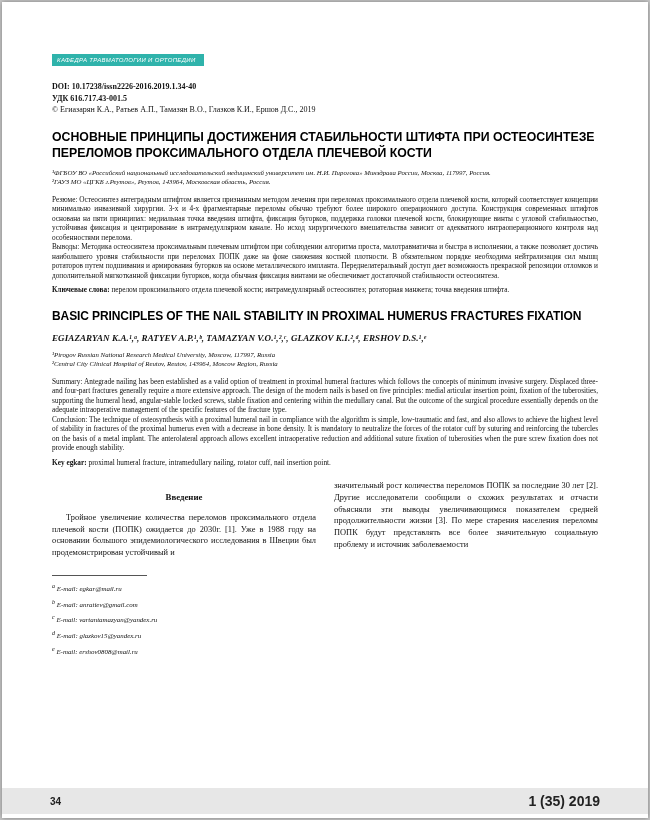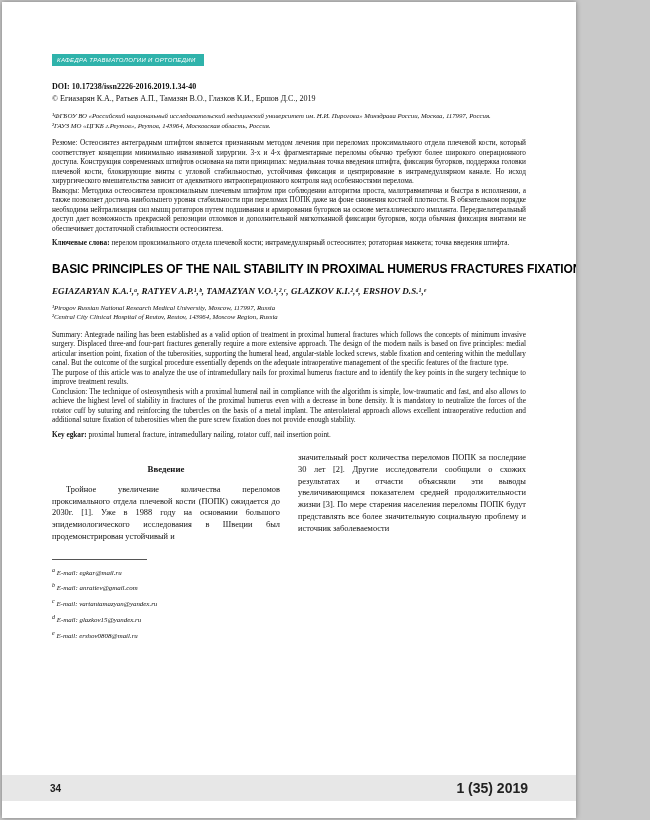--- a/index.html
+++ b/index.html
@@ -1,17 +1,17 @@
 <!DOCTYPE html>
 <html><head>
 <meta charset="utf-8">
 <style>
   html,body{margin:0;padding:0;}
   body{width:650px;height:820px;background:#c9c9c9;font-family:"Liberation Serif",serif;color:#111;position:relative;overflow:hidden;}
-  .page{position:absolute;top:2px;left:2px;width:574px;height:816px;background:#ffffff;box-shadow:0 0 5px rgba(0,0,0,.4);overflow:hidden;}
+  .page{position:absolute;top:2px;left:2px;width:646px;height:816px;background:#ffffff;box-shadow:0 0 5px rgba(0,0,0,.4);overflow:hidden;}
   .content{padding:46px 50px 0 50px;}
 
   .badge{display:inline-block;background:#2fb3ab;color:#fff;font-family:"Liberation Sans",sans-serif;
          font-style:italic;font-size:6px;letter-spacing:.35px;padding:3px 8px 3px 5px;}
 
   .meta{margin-top:15px;font-size:8px;line-height:11.5px;}
   .meta .b{font-weight:bold;}
 
   h1,h2{font-family:"Liberation Sans",sans-serif;font-weight:bold;color:#000;margin:0;}
   h1{font-size:12.3px;line-height:16px;margin-top:13px;}
@@ -29,39 +29,41 @@
   .columns{display:flex;gap:18px;margin-top:13px;}
   .col{flex:1;font-size:8.4px;line-height:11.7px;text-align:justify;}
   .col h3{font-size:8.8px;font-weight:bold;text-align:center;margin:12px 0 8px 0;font-family:"Liberation Serif",serif;}
   .indent{text-indent:14px;margin:0;}
   .col p{margin:0;}
 
   .footnotes{margin-top:16px;width:300px;font-size:6.9px;font-style:italic;line-height:12.5px;}
   .fn-rule{width:95px;border-top:1px solid #555;margin-bottom:4px;}
   .fn sup{font-size:6px;font-style:italic;}
 
-  .footer{position:absolute;left:0;right:0;bottom:17px;height:26px;background:#e7e7e7;
+  .footer{position:absolute;left:0;right:0;bottom:4px;height:26px;background:#e7e7e7;
           display:flex;align-items:center;justify-content:space-between;padding:0 48px;
           font-family:"Liberation Sans",sans-serif;font-weight:bold;color:#222;}
   .footer .pg{font-size:10px;}
   .footer .issue{font-size:14px;}
 </style>
 </head>
 <body>
 
 <div class="page">
   <div class="content">
 
     <div class="badge">КАФЕДРА ТРАВМАТОЛОГИИ И ОРТОПЕДИИ</div>
 
     <div class="meta">
       <div class="b">DOI: 10.17238/issn2226-2016.2019.1.34-40</div>
+      <div class="b">УДК 616.717.43-001.5</div>
       <div>© Егиазарян К.А., Ратьев А.П., Тамазян В.О., Глазков К.И., Ершов Д.С., 2019</div>
     </div>
 
+    <h1>ОСНОВНЫЕ ПРИНЦИПЫ ДОСТИЖЕНИЯ СТАБИЛЬНОСТИ ШТИФТА ПРИ ОСТЕОСИНТЕЗЕ ПЕРЕЛОМОВ ПРОКСИМАЛЬНОГО ОТДЕЛА ПЛЕЧЕВОЙ КОСТИ</h1>
 
 
     <div class="affils">
       <div>¹ФГБОУ ВО «Российский национальный исследовательский медицинский университет им. Н.И. Пирогова» Минздрава России, Москва, 117997, Россия.</div>
       <div>²ГАУЗ МО «ЦГКБ г.Реутов», Реутов, 143964, Московская область, Россия.</div>
     </div>
 
     <div class="absblock">
       <p class="abs"><b>Резюме:</b> <span>Остеосинтез антеградным штифтом является признанным методом лечения при переломах проксимального отдела плечевой кости, который соответствует концепции минимально инвазивной хирургии. 3-х и 4-х фрагментарные переломы обычно требуют более широкого операционного доступа. Конструкция современных штифтов основана на пяти принципах: медиальная точка введения штифта, фиксация бугорков, поддержка головки плечевой кости, блокирующие винты с угловой стабильностью, устойчивая фиксация и центрирование в интрамедуллярном канале. Но исход хирургического вмешательства зависит от адекватного интраоперационного контроля над особенностями перелома.</span></p>
       <p class="abs"><b>Выводы:</b> <span>Методика остеосинтеза проксимальным плечевым штифтом при соблюдении алгоритма проста, малотравматична и быстра в исполнении, а также позволяет достичь наибольшего уровня стабильности при переломах ПОПК даже на фоне снижения костной плотности. В обязательном порядке необходима нейтрализация сил мышц ротаторов путем подшивания и армирования бугорков на основе металлического импланта. Переднелатеральный доступ дает возможность прекрасной репозиции отломков и дополнительной мягкотканной фиксации бугорков, когда обычная фиксация винтами не обеспечивает достаточной стабильности остеосинтеза.</span></p>
@@ -73,21 +75,20 @@
 
     <div class="authors">EGIAZARYAN K.A.¹,ᵃ, RATYEV A.P.¹,ᵇ, TAMAZYAN V.O.¹,²,ᶜ, GLAZKOV K.I.²,ᵈ, ERSHOV D.S.¹,ᵉ</div>
 
     <div class="affils">
       <div>¹Pirogov Russian National Research Medical University, Moscow, 117997, Russia</div>
       <div>²Central City Clinical Hospital of Reutov, Reutov, 143964, Moscow Region, Russia</div>
     </div>
 
     <div class="absblock">
       <p class="abs"><b>Summary:</b> <span>Antegrade nailing has been established as a valid option of treatment in proximal humeral fractures which follows the concepts of minimum invasive surgery. Displaced three-and four-part fractures generally require a more extensive approach. The design of the modern nails is based on five principles: medial articular insertion point, fixation of the tuberosities, supporting the humeral head, angular-stable locked screws, stable fixation and centering within the medullary canal. But the outcome of the surgical procedure essentially depends on the adequate intraoperative management of the specific features of the fracture type.</span></p>
-      <p class="abs"><b>The purpose</b> <span>of this article was to analyze the use of intramedullary nails for proximal humerus fracture and to identify the key points in the surgery technique to improve treatment results.</span></p>
       <p class="abs"><b>Conclusion:</b> <span>The technique of osteosynthesis with a proximal humeral nail in compliance with the algorithm is simple, low-traumatic and fast, and also allows to achieve the highest level of stability in fractures of the proximal humerus even with a decrease in bone density. It is mandatory to neutralize the forces of the rotator cuff by suturing and reinforcing the tubercles on the basis of a metal implant. The anterolateral approach allows excellent intraoperative reduction and additional suture fixation of tuberosities when the pure screw fixation does not provide enough stability.</span></p>
     </div>
 
     <div class="kw"><b>Key egkar:</b> <span>proximal humeral fracture, intramedullary nailing, rotator cuff, nail insertion point.</span></div>
 
     <div class="columns">
       <div class="col">
         <h3>Введение</h3>
         <p class="indent">Тройное увеличение количества переломов проксимального отдела плечевой кости (ПОПК) ожидается до 2030г. [1]. Уже в 1988 году на основании большого эпидемиологического исследования в Швеции был продемонстрирован устойчивый и</p>
       </div>

